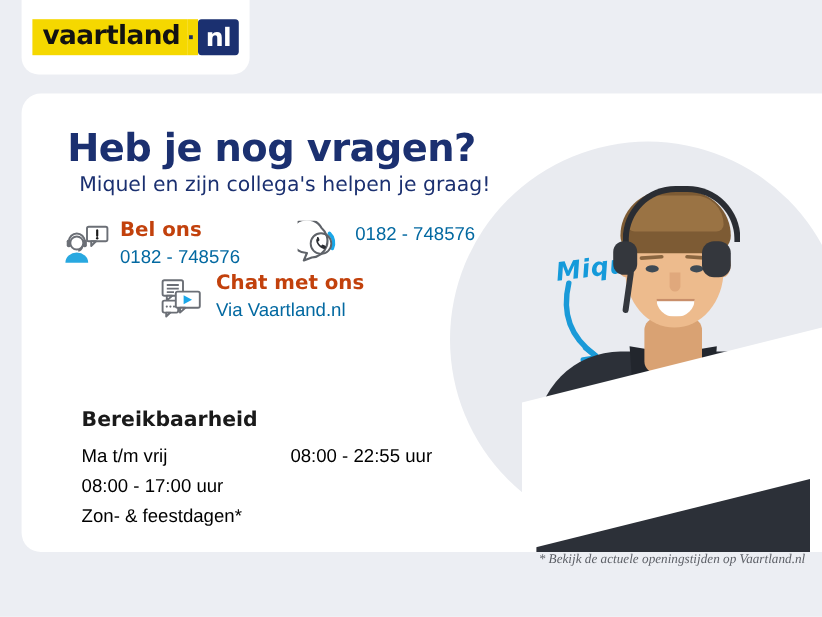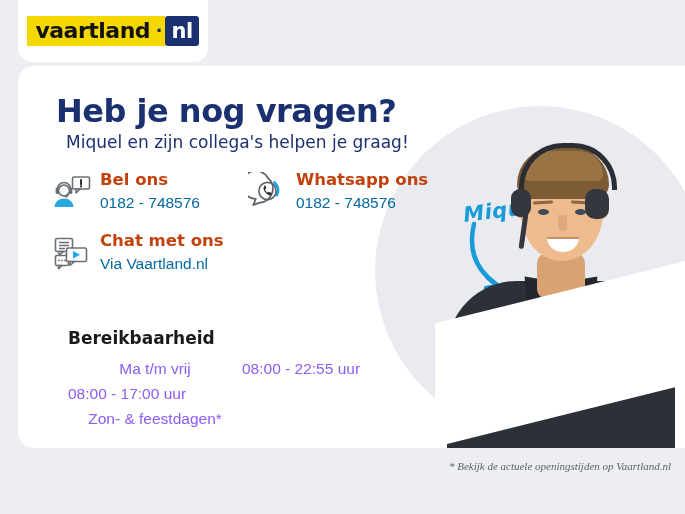--- a/index.html
+++ b/index.html
@@ -36,21 +36,21 @@
     background:#1b3070;height:30px;display:flex;align-items:center;
     padding:0 6px;border-radius:3px;
   }
   .logo-blue span{
     font-family:"DejaVu Sans", sans-serif;
     font-weight:700;font-size:21px;color:#ffffff;line-height:1;letter-spacing:-0.5px;
   }
 
   
   .card{
-    position:absolute;left:18px;top:66px;right:0;height:382px;
+    position:absolute;left:18px;top:78px;right:0;height:382px;
     background:#ffffff;border-radius:16px 0 0 16px;
     overflow:hidden;
   }
   .card-inner{position:absolute;inset:0;}
 
   
   .photo-circle{
     position:absolute;right:-20px;top:40px;width:330px;height:330px;
     border-radius:50%;background:#e9ebf0;
   }
@@ -82,30 +82,30 @@
   .ctitle{
     font-family:"DejaVu Sans", sans-serif;
     font-weight:700;font-size:16.5px;color:#c2410c;line-height:1.15;
     white-space:nowrap;
   }
   .cvalue{
     font-family:"Liberation Sans", sans-serif;
     font-size:15.5px;color:#0369a1;line-height:1.35;margin-top:3px;
     white-space:nowrap;
   }
-  .crow2{margin-top:17px;}
+  .crow2{justify-content:center;}
 
   
   .hours-title{
     position:absolute;left:50px;top:262px;
     font-family:"DejaVu Sans", sans-serif;
     font-weight:700;font-size:17px;color:#1a1a1a;
   }
   .hours{position:absolute;left:50px;top:290px;width:320px;}
-  .hrow{display:flex;font-size:15.5px;color:#8b5cf6;line-height:1.62;text-align:center;}
+  .hrow{display:flex;font-size:15.5px;color:#000000;line-height:1.62;}
   .hday{width:174px;flex:0 0 174px;white-space:nowrap;}
   .htime{white-space:nowrap;}
 
   
   .miquel{
     position:absolute;left:445px;top:132px;
     font-family:"DejaVu Sans", sans-serif;
     font-weight:700;font-style:italic;font-size:21px;color:#159ada;
     transform:rotate(-7deg);white-space:nowrap;
     letter-spacing:0.5px;
@@ -282,21 +282,20 @@
         <div class="citem wa">
           <span class="cicon">
             <svg width="40" height="40" viewBox="0 0 40 40">
               <path d="M20 6 a14 14 0 1 0 -12.2 20.8 L5.2 33 l6.6 -2.4 A14 14 0 0 0 20 6 Z" fill="#fff" stroke="#5e6268" stroke-width="1.8" stroke-linejoin="round"></path>
               <path d="M26.5 10.5 a11 11 0 0 1 2.4 12.5" fill="none" stroke="#1aa7e8" stroke-width="3" stroke-linecap="round"></path>
               <circle cx="19.5" cy="19" r="8.6" fill="none" stroke="#5e6268" stroke-width="1.6"></circle>
               <path d="M16.2 14.6 q-1.6 1.8 0.4 5 q2 3.2 5.2 3.8 q1.4 0.2 1.8 -1.2 q0.3 -1 -0.9 -1.6 l-1.5 -0.7 q-0.7 -0.3 -1.1 0.4 q-0.3 0.6 -1.1 0 q-1.3 -1 -1.8 -2.4 q-0.3 -0.8 0.4 -1 q0.8 -0.3 0.6 -1.1 l-0.5 -1.6 q-0.4 -1.2 -1.5 -0.6 Z" fill="#2b2e33"></path>
             </svg>
           </span>
           <span class="ctext">
-            <span class="ctitle">Whatsapp ons</span>
             <span class="cvalue" style="display:block">0182 - 748576</span>
           </span>
         </div>
 
       </div>
 
       <div class="crow crow2">
         <div class="citem chat">
           <span class="cicon">
             <svg width="40" height="40" viewBox="0 0 40 40">

